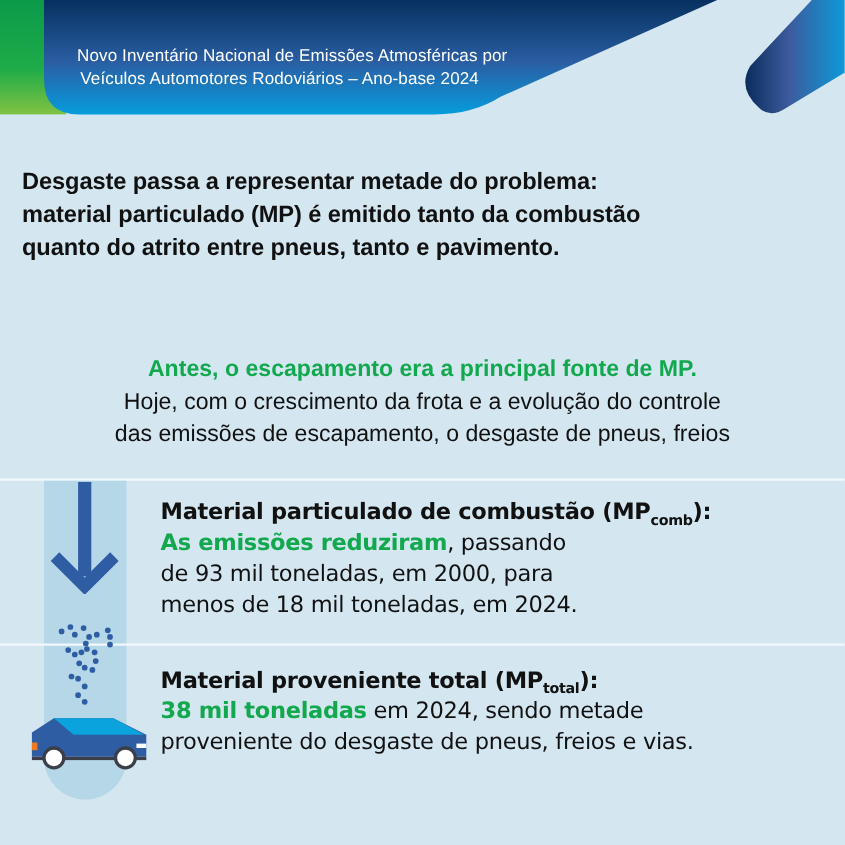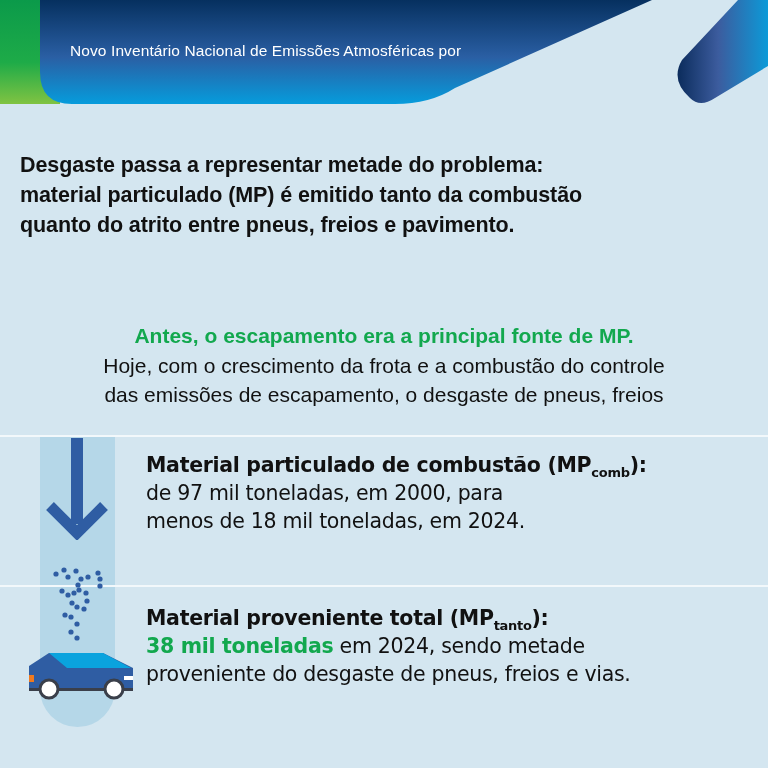--- a/index.html
+++ b/index.html
@@ -77,32 +77,33 @@
         <stop offset="0.45" stop-color="#3c5c9e"></stop>
         <stop offset="1" stop-color="#0c9ad8"></stop>
       </linearGradient>
     </defs>
     <rect x="0" y="0" width="60" height="104" fill="url(#gg)"></rect>
     <path d="M40 0 H652 L455 88 Q430 104 395 104 H72 Q40 104 40 72 Z" fill="url(#hg)"></path>
     <path d="M738 0 H768 V66 L715 98 Q700 108 690 98 Q670 80 682 60 Z" fill="url(#pg)"></path>
   </svg>
   <div class="header-title">
     <span>Novo Inventário Nacional de Emissões Atmosféricas por</span>
+    <span>Veículos Automotores Rodoviários – Ano-base 2024</span>
   </div>
 </div>
 
 <div class="headline">
   <span>Desgaste passa a representar metade do problema:</span>
   <span>material particulado (MP) é emitido tanto da combustão</span>
-  <span>quanto do atrito entre pneus, freios e pavimento.</span>
+  <span>quanto do atrito entre pneus, tanto e pavimento.</span>
 </div>
 
 <div class="intro">
   <span class="green">Antes, o escapamento era a principal fonte de MP.</span>
-  <span>Hoje, com o crescimento da frota e a combustão do controle</span>
+  <span>Hoje, com o crescimento da frota e a evolução do controle</span>
   <span>das emissões de escapamento, o desgaste de pneus, freios</span>
 </div>
 
 <div class="divider" style="top:435px;"></div>
 
 <div class="column"></div>
 
 <div class="divider" style="top:585px;"></div>
 
 <svg class="icon-abs" style="left:46px; top:438px;" width="62" height="102" viewBox="0 0 62 102">
@@ -144,21 +145,22 @@
   <path d="M22 1 H76 L104 16 H40 Z" fill="#0aa3de"></path>
   <rect x="2" y="36" width="104" height="3" fill="#3a3f4a"></rect>
   <rect x="2" y="23" width="5" height="7" fill="#f07a1f"></rect>
   <rect x="97" y="24" width="9" height="4" fill="#ffffff"></rect>
   <circle cx="22" cy="37" r="9" fill="#ffffff" stroke="#3a3f4a" stroke-width="3"></circle>
   <circle cx="87" cy="37" r="9" fill="#ffffff" stroke="#3a3f4a" stroke-width="3"></circle>
 </svg>
 
 <div class="block" style="top:451px;">
   <span class="line bold"><span>Material particulado de combustão (MP</span><sub>comb</sub><span>):</span></span>
-  <span class="line">de 97 mil toneladas, em 2000, para</span>
+  <span class="line"><span class="green">As emissões reduziram</span><span>, passando</span></span>
+  <span class="line">de 93 mil toneladas, em 2000, para</span>
   <span class="line">menos de 18 mil toneladas, em 2024.</span>
 </div>
 
 <div class="block" style="top:604px;">
-  <span class="line bold"><span>Material proveniente total (MP</span><sub>tanto</sub><span>):</span></span>
+  <span class="line bold"><span>Material proveniente total (MP</span><sub>total</sub><span>):</span></span>
   <span class="line"><span class="green">38 mil toneladas</span><span> em 2024, sendo metade</span></span>
   <span class="line">proveniente do desgaste de pneus, freios e vias.</span>
 </div>
 
 </body></html>

